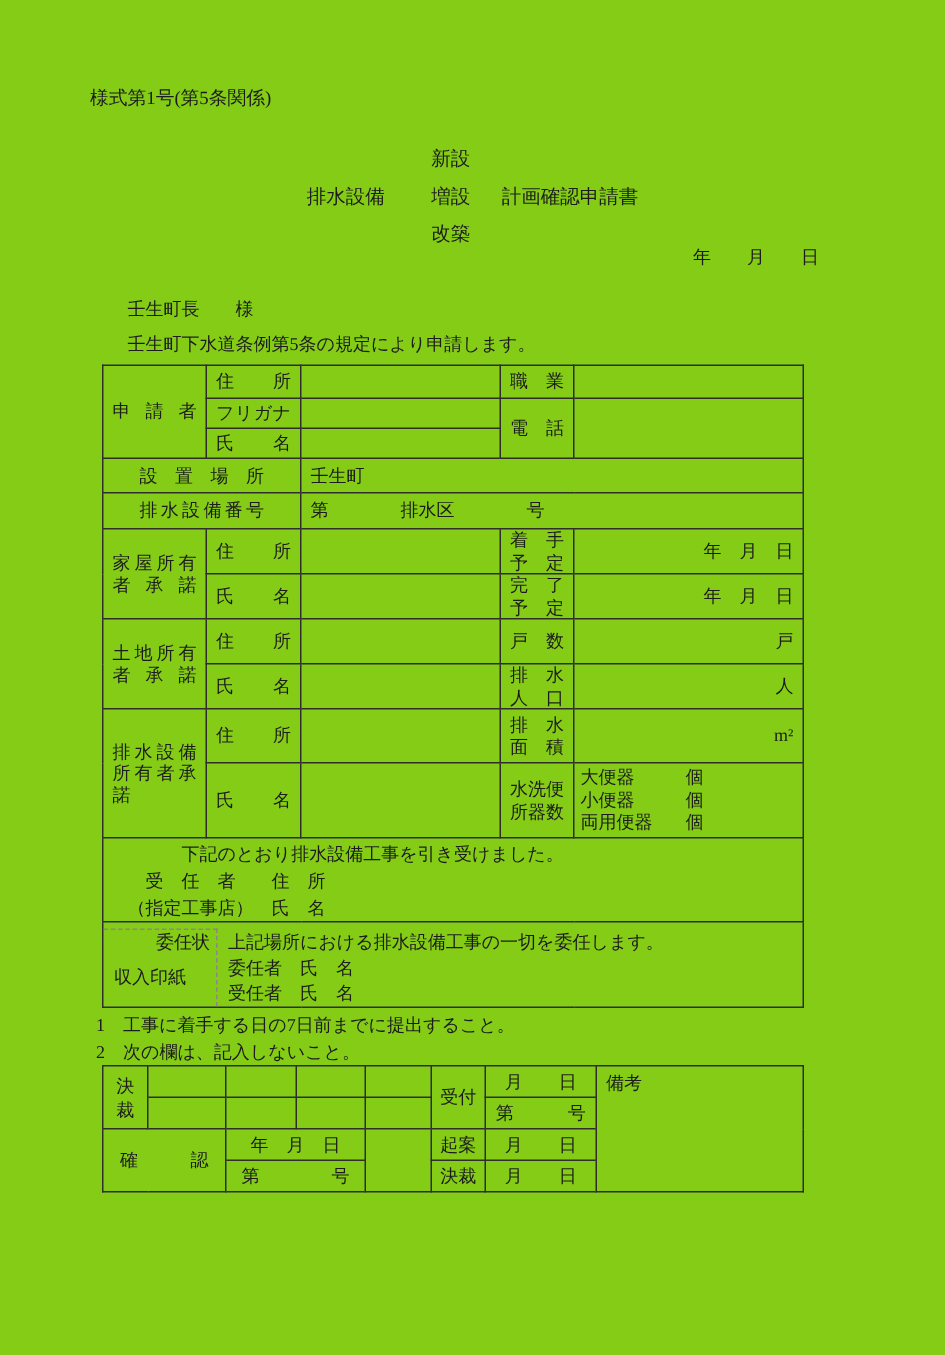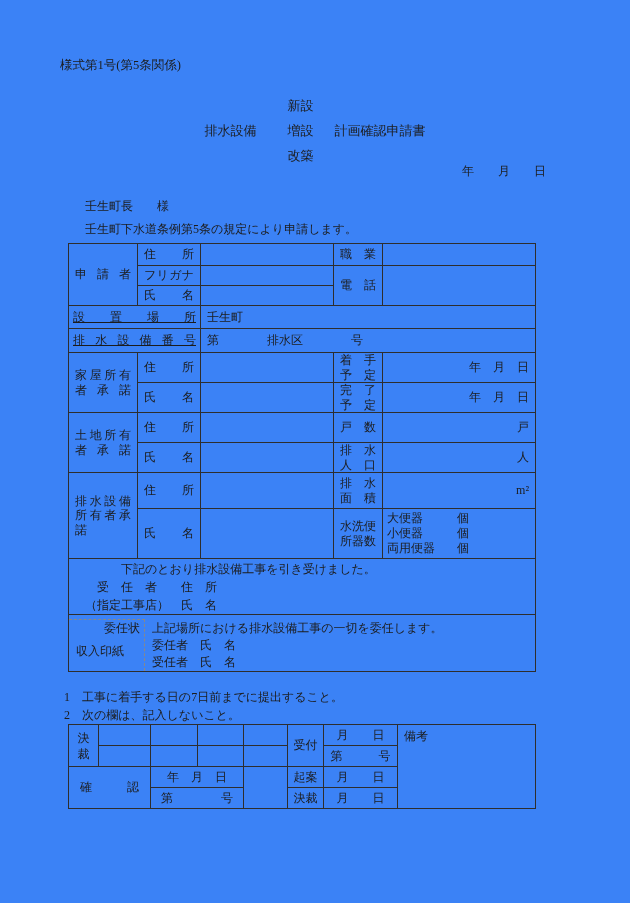--- a/index.html
+++ b/index.html
@@ -1,19 +1,19 @@
 <!DOCTYPE html>
 <html><head>
 <meta charset="utf-8">
 <style>
   * { box-sizing: border-box; }
   html, body { margin: 0; padding: 0; background: #fbfbfb; }
   .page {
     width: 630px; height: 903px;
-    background: #3b82f6;
+    background: #84cc16;
     color: #1c1c1c;
     font-family: "Liberation Serif", "DejaVu Serif", serif;
     font-size: 12px;
     padding-top: 57px;
     overflow: hidden;
   }
   .form-number { margin-left: 60px; font-size: 12.5px; line-height: 17px; }
   .title-block {
     display: flex; justify-content: center; align-items: center;
     margin-top: 19px; font-size: 13px; height: 75px;
@@ -25,39 +25,39 @@
   .declaration { margin: 6px 0 0 85px; line-height: 17px; }
 
   table { border-collapse: collapse; table-layout: fixed; margin-left: 68px; width: 467px; }
   .main-table { margin-top: 5px; }
   td { border: 1px solid #2e2e2e; padding: 0; vertical-align: middle; overflow: hidden; }
 
   .jlabel {
     text-align: justify; text-align-last: justify;
     white-space: pre-line; padding: 0 6px; line-height: 14.5px;
   }
-  .wide-pad { padding: 0 4px; text-decoration: underline; }
+  .wide-pad { padding: 0 24px; }
   .value-left { padding-left: 6px; }
   .value-right { text-align: right; padding-right: 6px; }
 
   .toilet-cell { padding: 2px 0 2px 4px; }
   .toilet-row { display: flex; line-height: 15px; }
   .toilet-name { width: 70px; }
 
   .contractor-cell { white-space: pre-line; line-height: 18px; padding: 1px 4px 0 16px; }
 
   .stamp-cell { position: relative; vertical-align: top; }
   .stamp-box {
     position: absolute; left: 0; top: 4px; bottom: 0; width: 76px;
     border-top: 1px dashed #888; border-right: 1px dashed #888;
   }
   .stamp-label { position: absolute; left: 7px; bottom: 11px; }
   .poa-text { margin-left: 35px; white-space: pre-line; line-height: 17px; padding-top: 5px; }
 
-  .notes { margin-left: 64px; margin-top: 16px; }
+  .notes { margin-left: 64px; margin-top: 2px; }
   .notes div { line-height: 18px; }
 
   .bottom-table { margin-top: 0px; }
   .vlabel { white-space: pre-line; text-align: center; line-height: 16px; }
   .center { text-align: center; }
   .kakunin { text-align: justify; text-align-last: justify; padding: 12px 11px; }
   .biko-cell { vertical-align: top; padding: 3px 6px; }
 </style>
 </head>
 <body>

